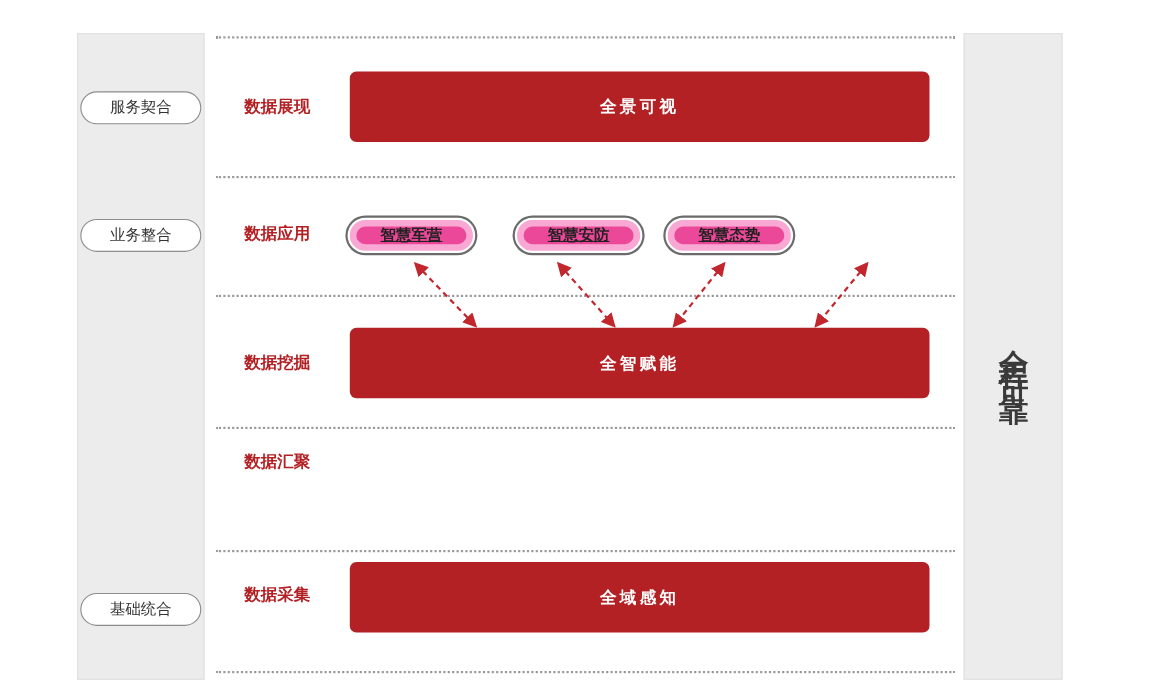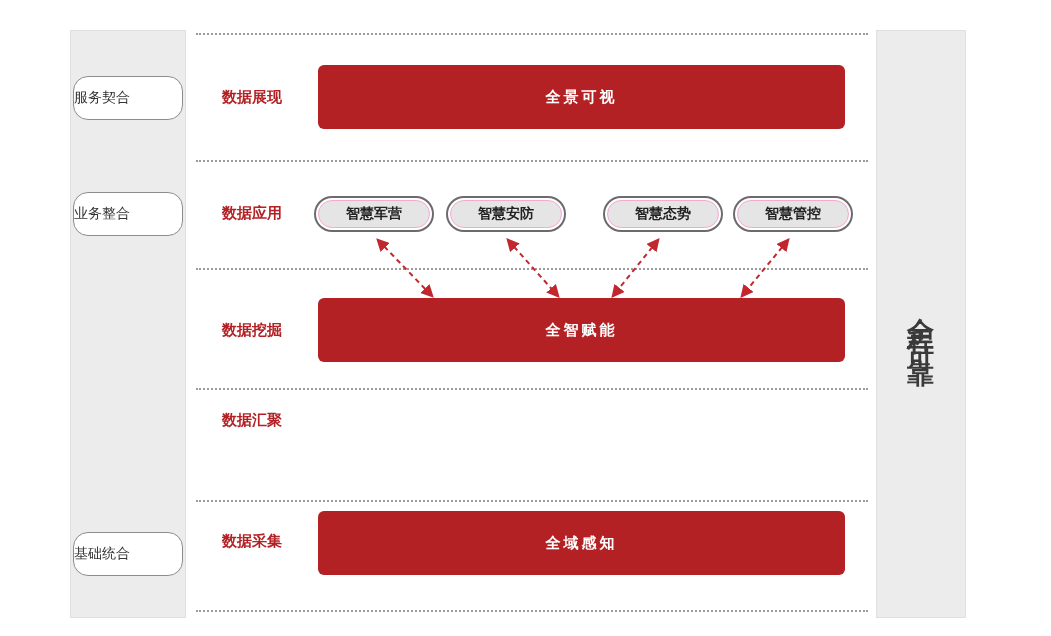--- a/index.html
+++ b/index.html
@@ -24,27 +24,27 @@
   }
   .left-col  { left: 70px;  width: 116px; }
   .right-col { left: 876px; width: 90px; display: flex; align-items: center; justify-content: center; }
 
   
   .left-pill {
     position: absolute;
     left: 50%;
     transform: translate(-50%, -50%);
     width: 110px;
-    height: 44px;
+    height: 30px;
     background: #ffffff;
     border: 1px solid #8c8c8c;
     border-radius: 15px;
     display: flex;
     align-items: center;
-    justify-content: flex-start;
+    justify-content: center;
     font-size: 14px;
     color: #333333;
     white-space: nowrap;
   }
 
   
   .dotted-line {
     position: absolute;
     left: 196px;
     width: 672px;
@@ -80,31 +80,32 @@
     font-weight: bold;
     letter-spacing: 3px;
   }
 
   
   .app-pill {
     position: absolute;
     top: 200px;
     width: 112px;
     height: 28px;
-    background: #e5e5e5;
-    border: 1px solid #f9a8d4;
+    background: #ec4899;
+    border: 6px solid #f9a8d4;
     border-radius: 16px;
     box-shadow: 0 0 0 2px #ffffff, 0 0 0 4px #6b6b6b;
     display: flex;
     align-items: center;
     justify-content: center;
     font-size: 14px;
     font-weight: bold;
     color: #222222;
     white-space: nowrap;
+    text-decoration: underline;
   }
 
   
   .vertical-title {
     writing-mode: vertical-rl;
     text-orientation: upright;
     font-size: 27px;
     font-weight: bold;
     color: #3a3a3a;
     letter-spacing: 14px;
@@ -156,28 +157,25 @@
   <div class="bar" style="top:298px">
       <span>全智赋能</span>
     </div>
   <div class="bar" style="top:511px">
       <span>全域感知</span>
     </div>
 
   <div class="app-pill" style="left:318px">
       <span>智慧军营</span>
     </div>
-  <div class="app-pill" style="left:450px">
+  <div class="app-pill" style="left:470px">
       <span>智慧安防</span>
     </div>
   <div class="app-pill" style="left:607px">
       <span>智慧态势</span>
-    </div>
-  <div class="app-pill" style="left:737px">
-      <span>智慧管控</span>
     </div>
 
   <svg class="arrows-layer" viewBox="0 0 560 80" xmlns="http://www.w3.org/2000/svg">
     <defs>
       <marker id="ah" viewBox="0 0 10 10" refX="8" refY="5" markerWidth="6.5" markerHeight="6.5" orient="auto-start-reverse">
         <path d="M0,0 L10,5 L0,10 z" fill="#c1272d"></path>
       </marker>
     </defs>
     <line x1="78" y1="10" x2="132" y2="66" stroke="#c1272d" stroke-width="2" stroke-dasharray="5,4" marker-start="url(#ah)" marker-end="url(#ah)"></line>
     <line x1="208" y1="10" x2="258" y2="66" stroke="#c1272d" stroke-width="2" stroke-dasharray="5,4" marker-start="url(#ah)" marker-end="url(#ah)"></line>

